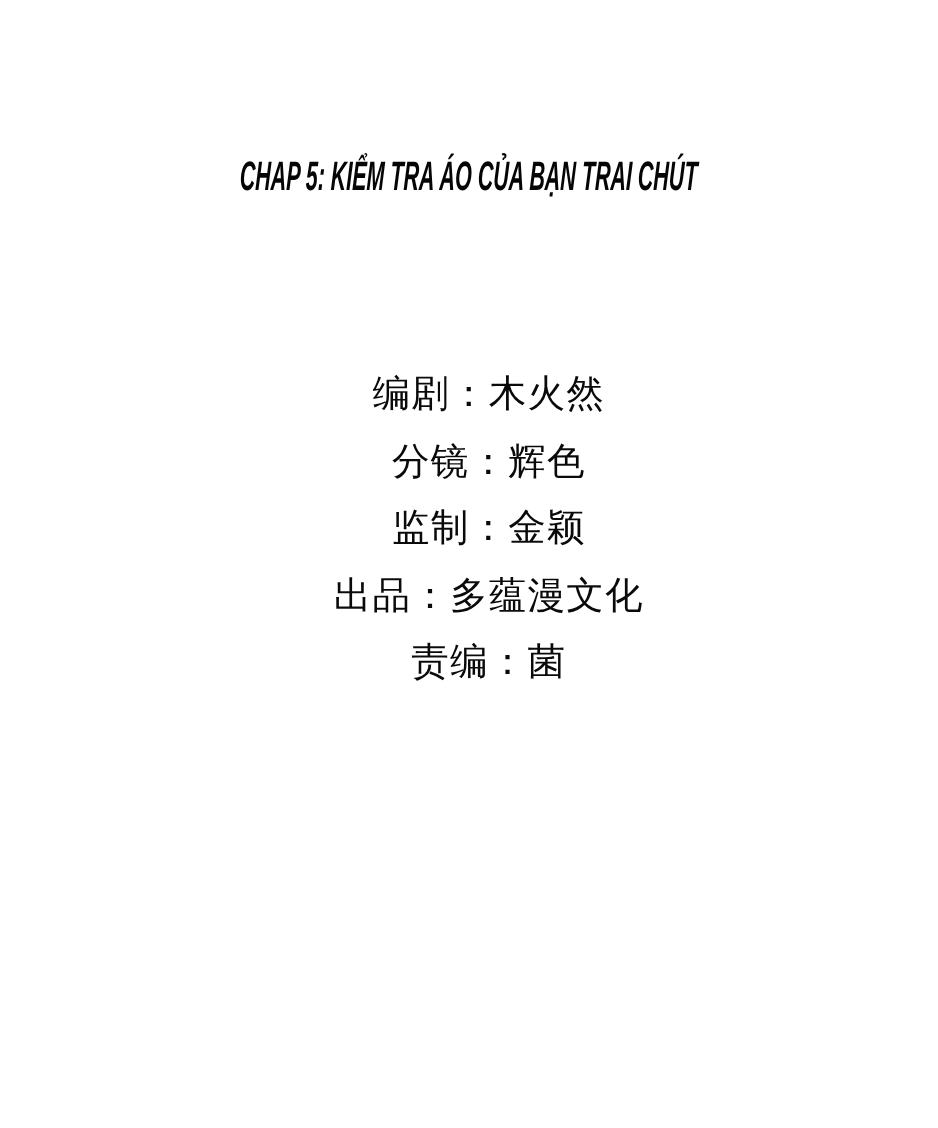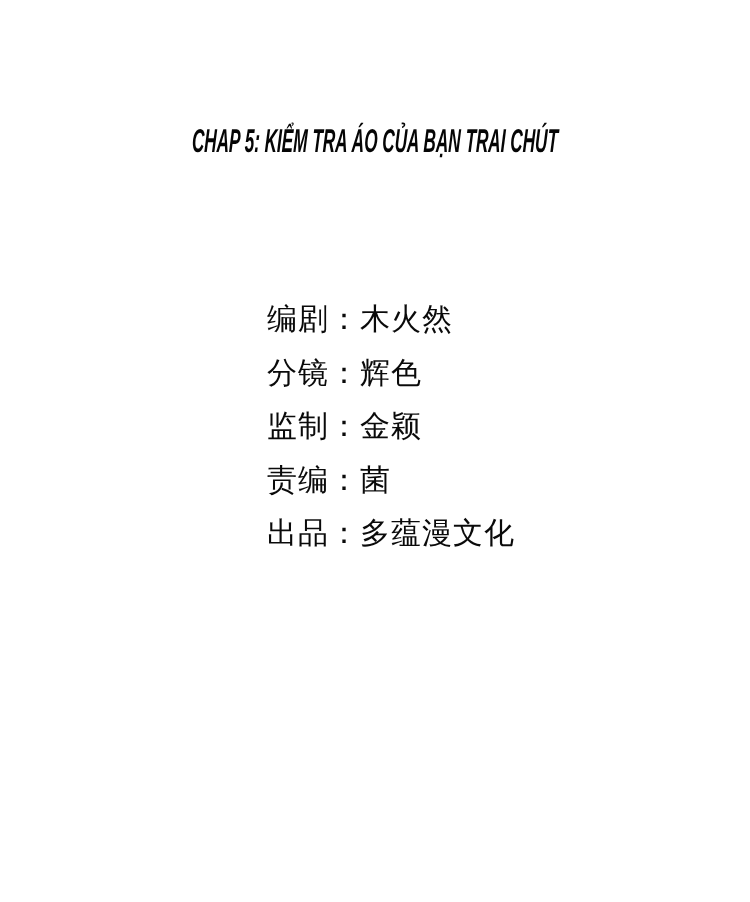--- a/index.html
+++ b/index.html
@@ -36,24 +36,25 @@
     color: #050505;
     transform: scaleX(0.52) skewX(-3deg);
     transform-origin: 50% 50%;
     white-space: nowrap;
   }
   
   .credits {
     position: absolute;
     top: 292px;
     left: 267px;
-    font-family: Liberation Serif, serif;
+    font-family: Liberation Mono, monospace;
     font-size: 30px;
     letter-spacing: 1px;
     color: #0a0a0a;
+    text-align: center;
   }
   .credit-row {
     height: 53.5px;
     line-height: 53.5px;
     white-space: nowrap;
   }
   .credit-colon {
     display: inline-block;
   }
 </style>
@@ -76,22 +77,22 @@
       <span>分镜</span><span class="credit-colon">：</span><span>辉色</span>
     </div>
 
 
 
     <div class="credit-row">
       <span>监制</span><span class="credit-colon">：</span><span>金颖</span>
     </div>
 
     <div class="credit-row">
-      <span>责编</span><span class="credit-colon">：</span><span>菌</span>
+      <span>出品</span><span class="credit-colon">：</span><span>多蕴漫文化</span>
     </div>
 
     <div class="credit-row">
-      <span>出品</span><span class="credit-colon">：</span><span>多蕴漫文化</span>
+      <span>责编</span><span class="credit-colon">：</span><span>菌</span>
     </div>
 
   </div>
 
 </div>
 
 </body></html>

